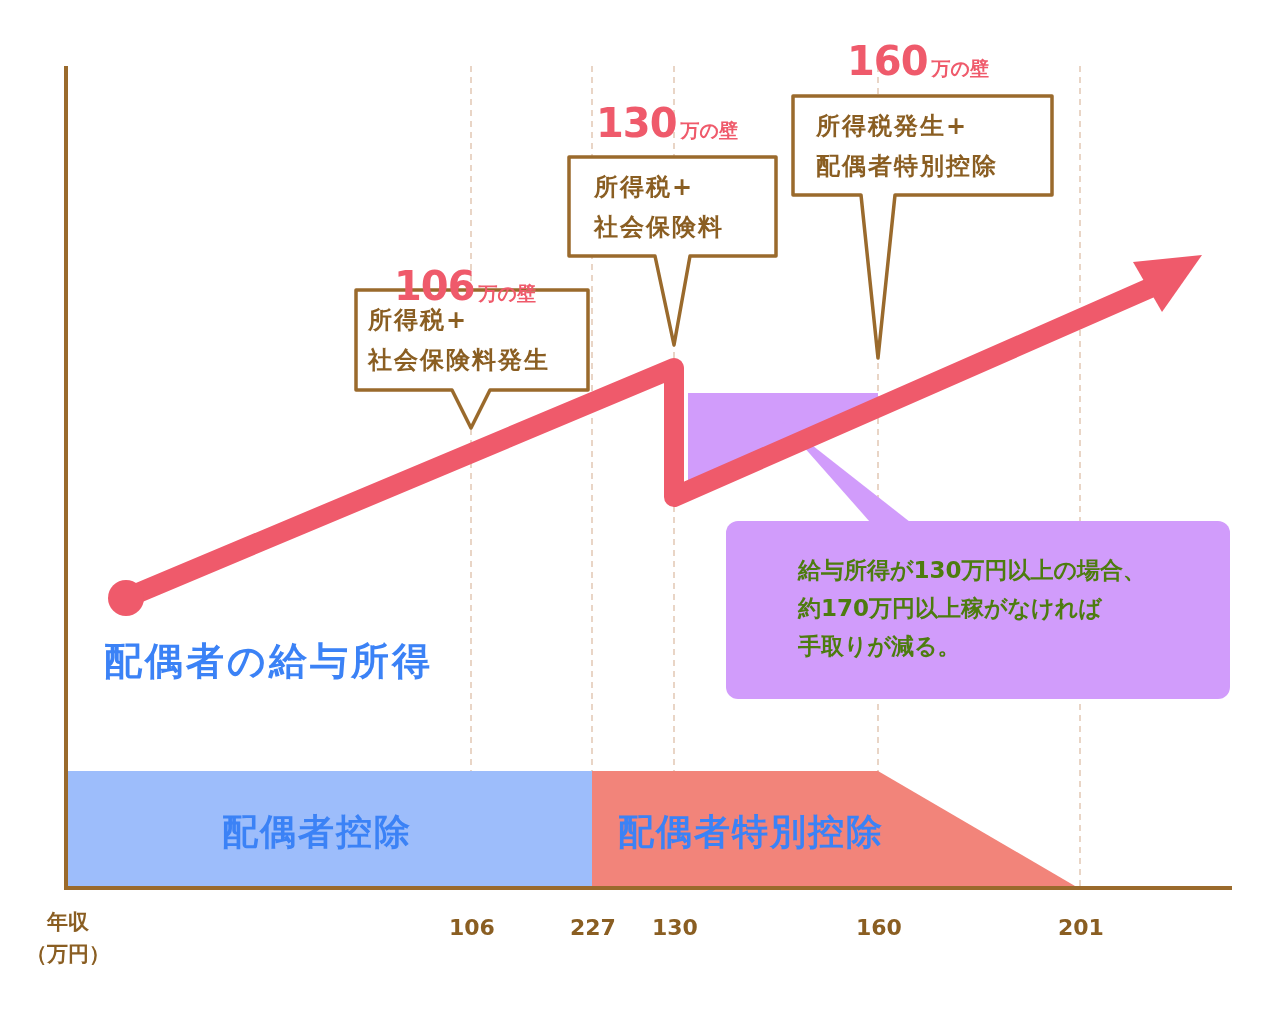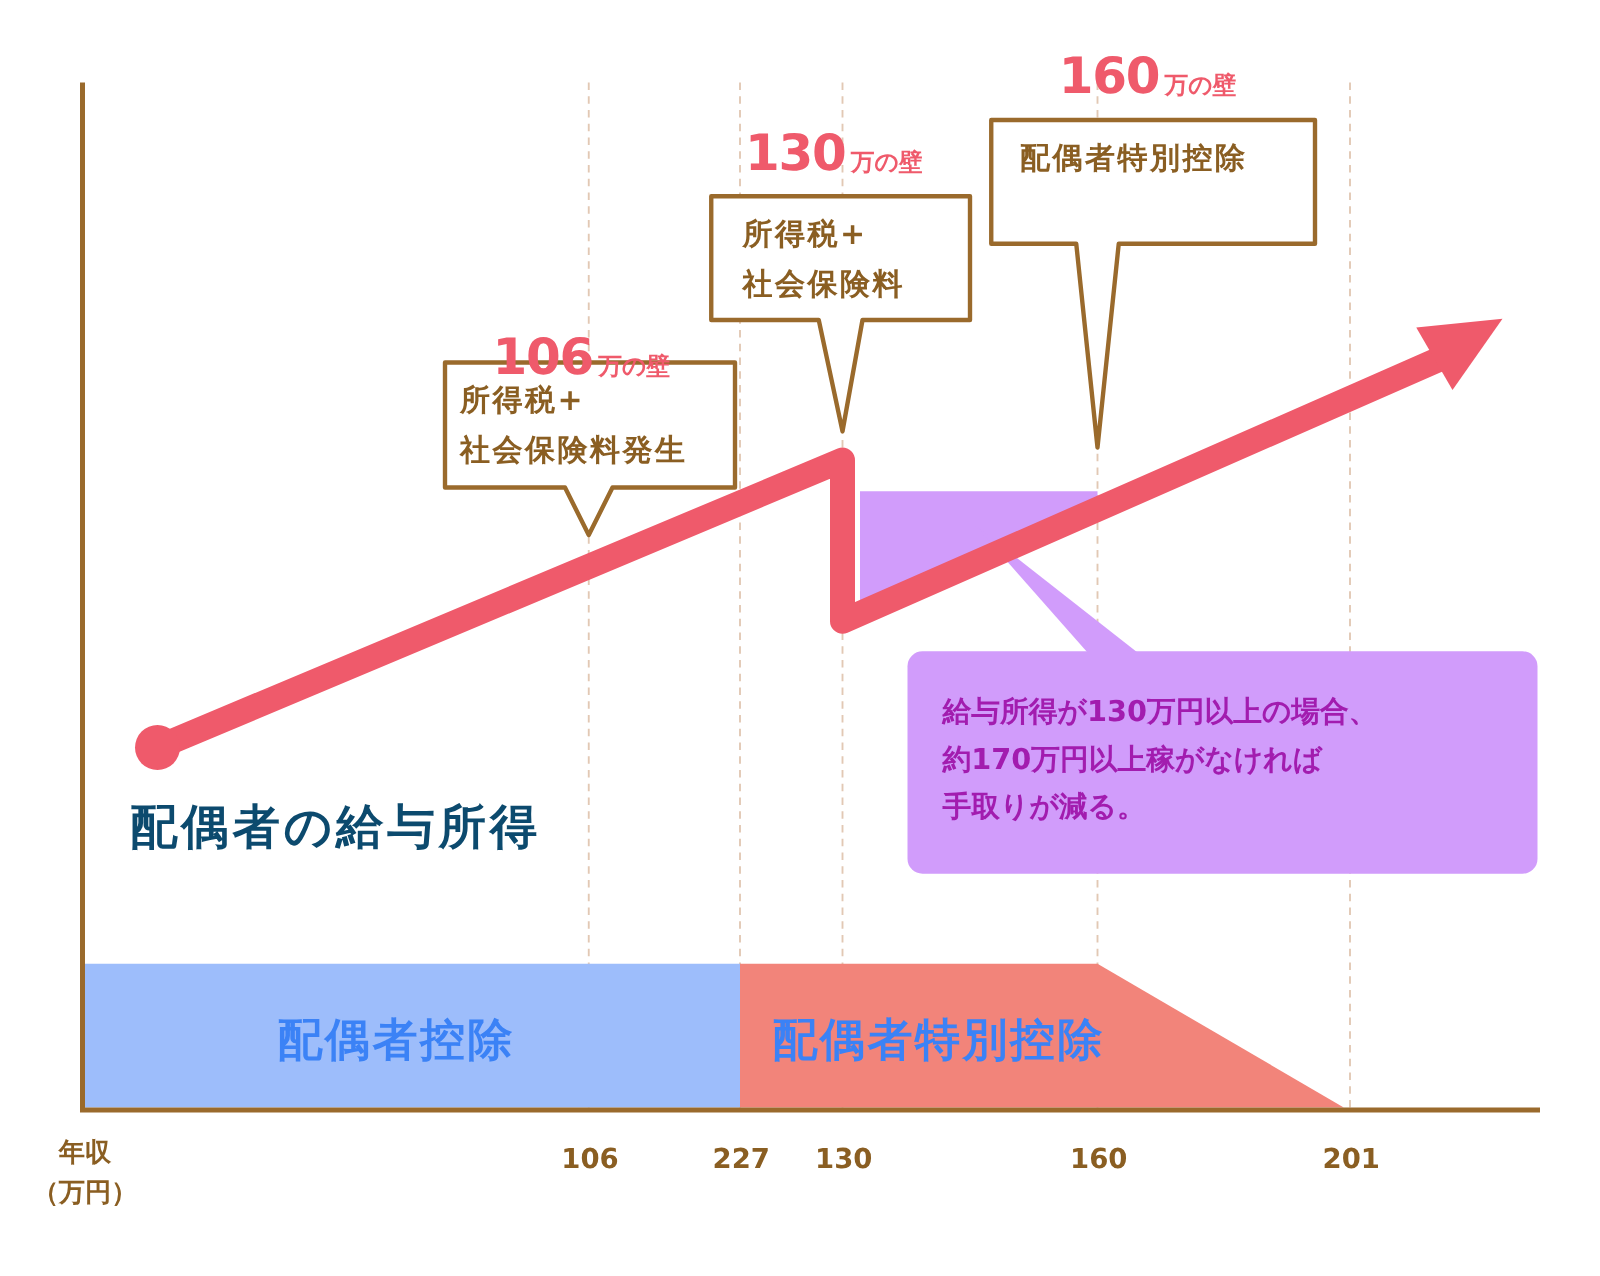--- a/index.html
+++ b/index.html
@@ -3,22 +3,22 @@
 <meta charset="utf-8">
 <style>
   html, body { margin: 0; padding: 0; background: #ffffff; }
   body { width: 1280px; height: 1021px; position: relative; overflow: hidden;
          font-family: "DejaVu Sans", "Liberation Sans", sans-serif; }
   svg { position: absolute; left: 0; top: 0; }
   .abs { position: absolute; white-space: nowrap; }
   .wall-num { font-weight: bold; font-size: 40px; color: #ef5a6b; letter-spacing: -1px; }
   .wall-suf { font-weight: bold; font-size: 19px; color: #ef5a6b; margin-left: 4px; }
   .callout { font-weight: bold; font-size: 24px; color: #8a5e22; line-height: 40px; letter-spacing: 2px; }
-  .purple-note { font-weight: bold; font-size: 23px; color: #a21caf; line-height: 38px; }
-  .series-label { font-weight: bold; font-size: 38px; color: #0c4a6e; letter-spacing: 3px; }
+  .purple-note { font-weight: bold; font-size: 23px; color: #4d7c0f; line-height: 38px; margin-left: 44px; }
+  .series-label { font-weight: bold; font-size: 38px; color: #3b82f6; letter-spacing: 3px; }
   .band-label { font-weight: bold; font-size: 36px; color: #3b82f6; letter-spacing: 2px; }
   .tick { font-weight: bold; font-size: 22px; color: #8a5e22; }
   .axis-title { font-weight: bold; font-size: 21px; color: #8a5e22; line-height: 32px; text-align: center; }
 </style>
 </head>
 <body>
 
 <svg width="1280" height="1021" viewBox="0 0 1280 1021">
 
   <g stroke="#e2c8b4" stroke-width="1.5" stroke-dasharray="6,5">
@@ -65,20 +65,21 @@
 
 <div class="abs callout" style="left:368px; top:300px;">
   <div>所得税+</div>
   <div>社会保険料発生</div>
 </div>
 <div class="abs callout" style="left:594px; top:167px;">
   <div>所得税+</div>
   <div>社会保険料</div>
 </div>
 <div class="abs callout" style="left:816px; top:106px;">
+  <div>所得税発生+</div>
   <div>配偶者特別控除</div>
 </div>
 
 <div class="abs purple-note" style="left:754px; top:551px;">
   <div>給与所得が130万円以上の場合、</div>
   <div>約170万円以上稼がなければ</div>
   <div>手取りが減る。</div>
 </div>
 
 <div class="abs series-label" style="left:104px; top:636px;">配偶者の給与所得</div>

